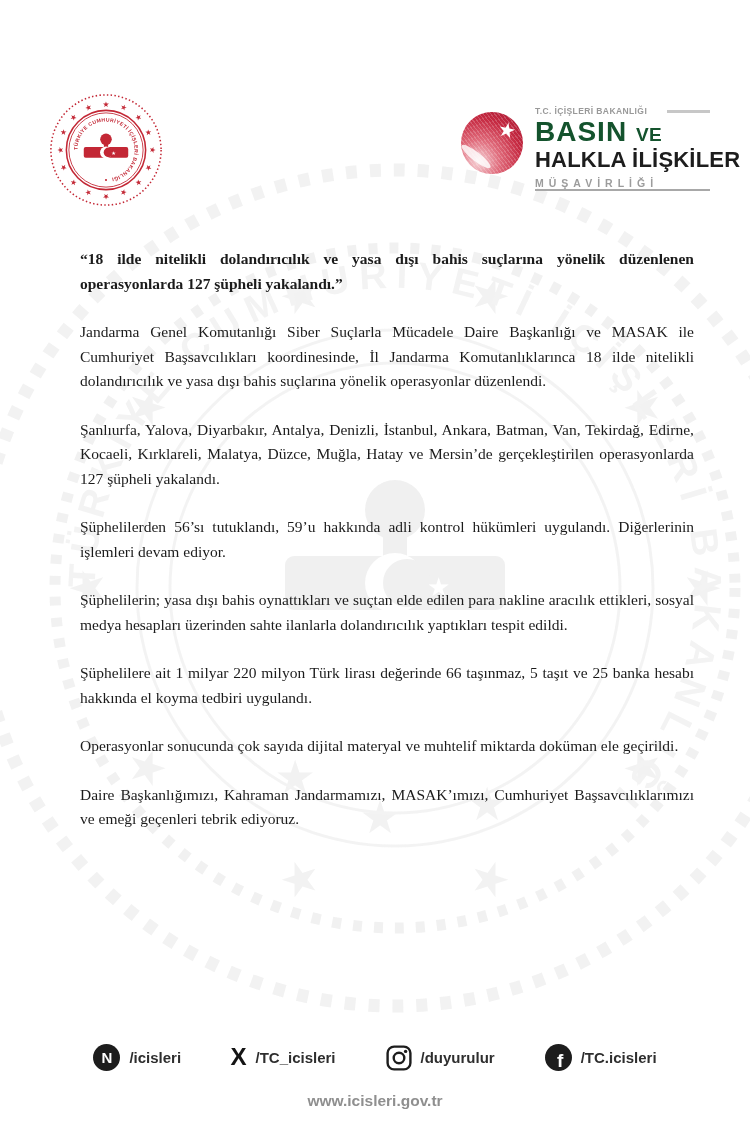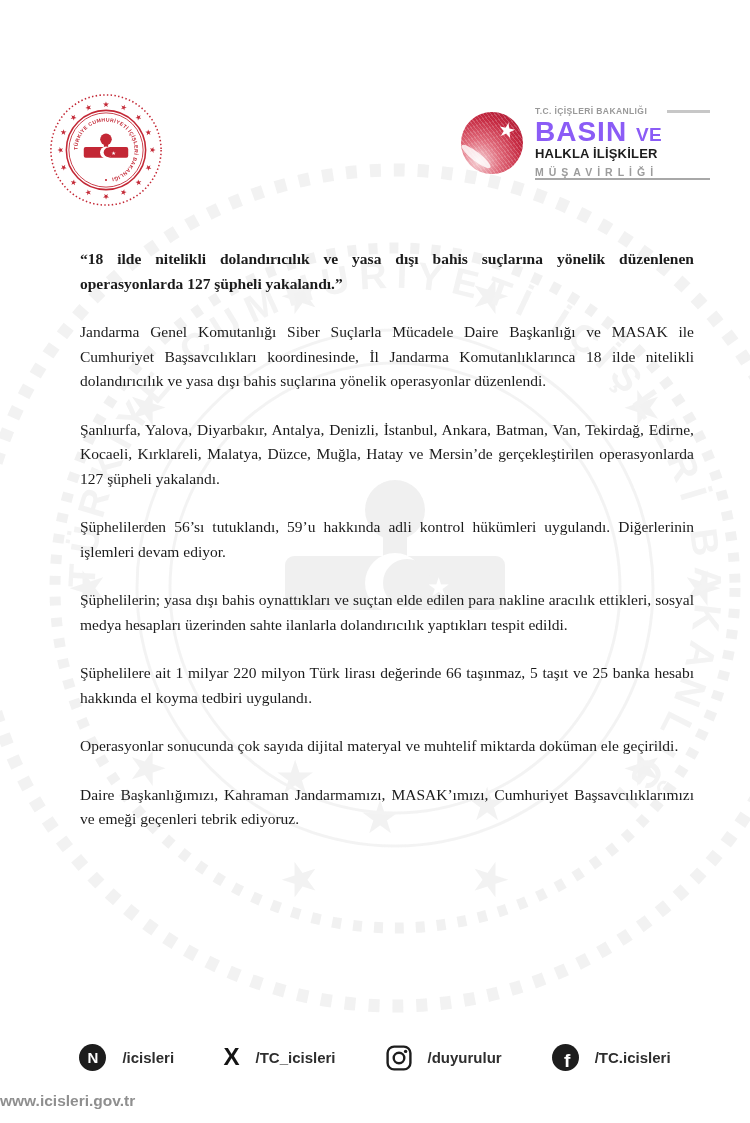--- a/index.html
+++ b/index.html
@@ -28,52 +28,52 @@
     background:#fff; border-radius:50%; transform:rotate(38deg); opacity:.8;
   }
   .sphere-star {
     position:absolute; right:7px; top:8px; color:#fff; font-size:20px;
     transform:rotate(12deg); font-family:"DejaVu Sans", sans-serif; line-height:1;
   }
   .press-text { width:175px; font-family:"Liberation Sans", sans-serif; padding-top:6px; }
   .press-row1 { display:flex; align-items:center; gap:20px; }
   .press-ministry { font-size:8.5px; font-weight:bold; color:#999; letter-spacing:.4px; white-space:nowrap; }
   .press-hline { flex:1; height:3px; background:#c7c7c7; }
-  .press-row2 { font-size:28px; font-weight:800; color:#8b5cf6; letter-spacing:1px; line-height:1.08; margin-top:1px; white-space:nowrap; }
+  .press-row2 { font-size:28px; font-weight:800; color:#14532d; letter-spacing:1px; line-height:1.08; margin-top:1px; white-space:nowrap; }
   .press-ve { font-size:19px; letter-spacing:.5px; }
-  .press-row3 { font-size:13px; font-weight:800; color:#1d1d1d; letter-spacing:.2px; line-height:1.15; white-space:nowrap; }
+  .press-row3 { font-size:22px; font-weight:800; color:#1d1d1d; letter-spacing:.2px; line-height:1.15; white-space:nowrap; }
   .press-row4 {
     margin-top:4px; border-bottom:2.5px solid #a8a8a8;
     font-size:10.5px; font-weight:bold; letter-spacing:5px; color:#9c9c9c; white-space:nowrap;
   }
 
   
   .doc { position:absolute; left:64px; top:247px; width:614px;margin-left:16px; }
   .doc p { font-size:15.5px; line-height:24.5px; text-align:justify; margin-bottom:24px; }
   .doc .heading { font-weight:bold; }
   .doc .closing { text-align:left; margin-bottom:0; }
 
   
   .social {
     position:absolute; top:1044px; left:0; width:100%;
     display:flex; justify-content:center; align-items:center; gap:50px;
     font-family:"Liberation Sans", sans-serif;
   }
   .social-item { display:flex; align-items:center; gap:9px; }
-  .handle { font-size:15px; color:#2e2e2e; font-weight:600;margin-left:7px; }
+  .handle { font-size:15px; color:#2e2e2e; font-weight:600; }
   .icon-circle {
     width:27px; height:27px; border-radius:50%; background:#1d1d1d; color:#fff;
     display:flex; align-items:center; justify-content:center;
     font-weight:bold; font-size:15px; line-height:1;
   }
   .fb-circle { font-size:19px; padding-left:4px; padding-top:5px; }
   .x-glyph { font-size:23px; font-weight:900; color:#141414; transform:scaleX(1.05); line-height:1; }
   .ig-svg { width:26px; height:26px; display:block; }
   .website {
-    position:absolute; top:1092px; left:0; width:100%; 
+    position:absolute; top:1092px; left:0; width:100%; text-align:center;
     font-family:"Liberation Sans", sans-serif; font-weight:bold; font-size:15.5px; color:#8f8f8f;
   }
 </style>
 </head>
 <body>
 
 <div class="page">
 
   <svg class="watermark" viewBox="0 0 880 880" aria-hidden="true">
     <g opacity="0.85">

